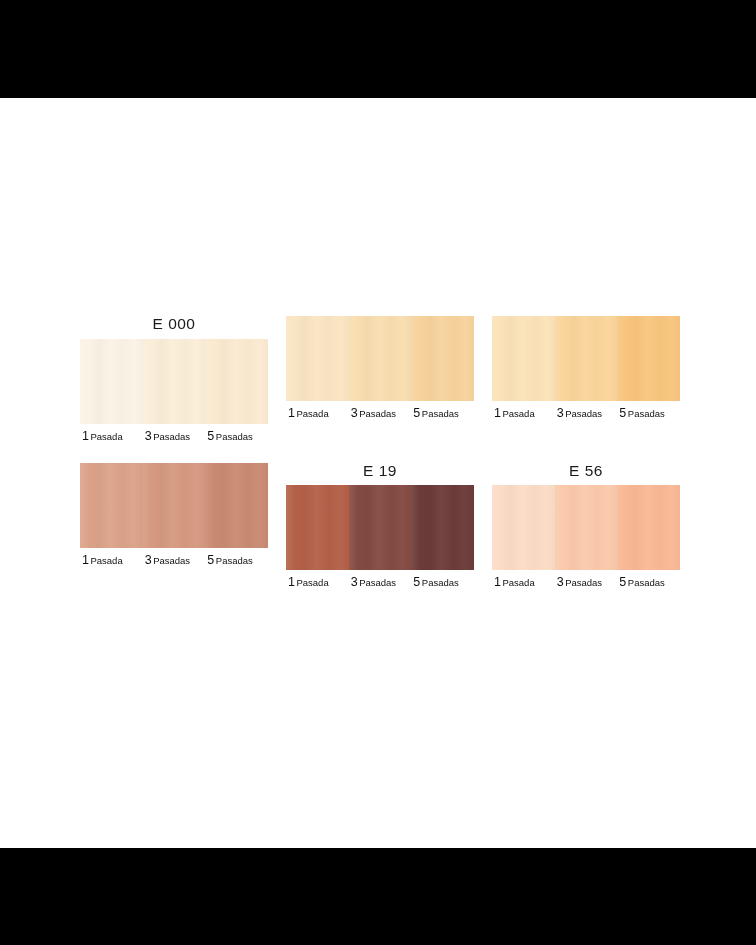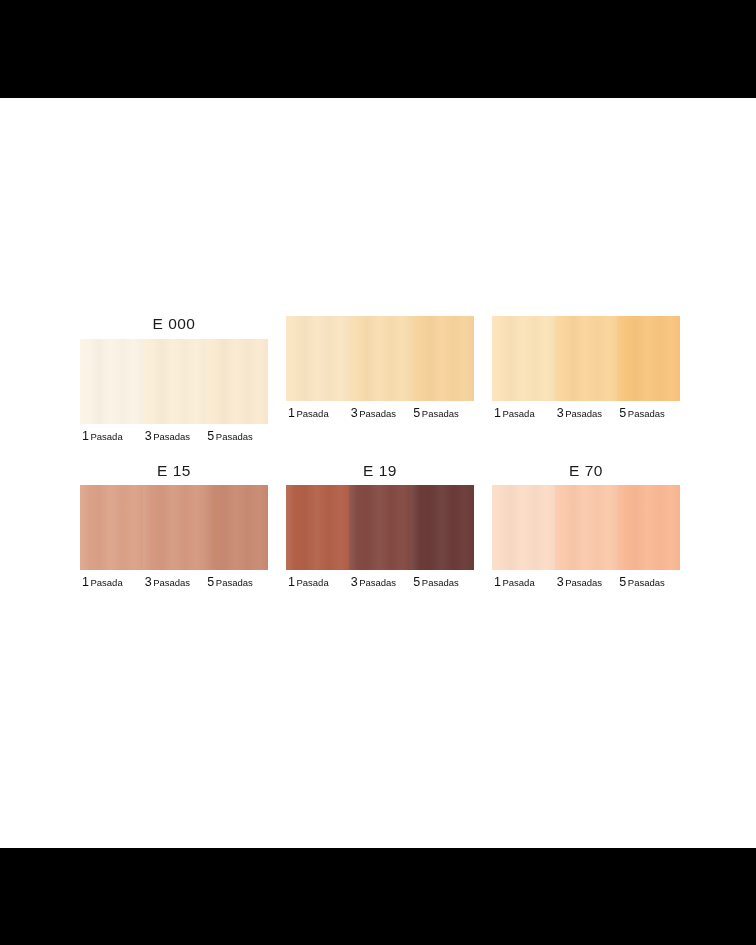--- a/index.html
+++ b/index.html
@@ -171,21 +171,20 @@
             <div class="pass-label"><span class="pass-num">3</span><span class="pass-word">Pasadas</span></div>
             <div class="pass-label"><span class="pass-num">5</span><span class="pass-word">Pasadas</span></div>
           </div>
         </div>
 
       </div>
 
       <div class="swatch-row">
 
         <div class="swatch-card">
-          <div class="swatch-title">E 15</div>
           <div class="swatch-bands">
             <div class="band" style="background-color: rgb(220, 162, 137);"></div>
             <div class="band" style="background-color: rgb(213, 153, 128);"></div>
             <div class="band" style="background-color: rgb(201, 138, 114);"></div>
           </div>
           <div class="swatch-labels">
             <div class="pass-label"><span class="pass-num">1</span><span class="pass-word">Pasada</span></div>
             <div class="pass-label"><span class="pass-num">3</span><span class="pass-word">Pasadas</span></div>
             <div class="pass-label"><span class="pass-num">5</span><span class="pass-word">Pasadas</span></div>
           </div>
@@ -199,21 +198,21 @@
             <div class="band" style="background-color: rgb(107, 59, 56);"></div>
           </div>
           <div class="swatch-labels">
             <div class="pass-label"><span class="pass-num">1</span><span class="pass-word">Pasada</span></div>
             <div class="pass-label"><span class="pass-num">3</span><span class="pass-word">Pasadas</span></div>
             <div class="pass-label"><span class="pass-num">5</span><span class="pass-word">Pasadas</span></div>
           </div>
         </div>
 
         <div class="swatch-card">
-          <div class="swatch-title">E 70</div>
+          <div class="swatch-title">E 56</div>
           <div class="swatch-bands">
             <div class="band" style="background-color: rgb(251, 220, 198);"></div>
             <div class="band" style="background-color: rgb(251, 201, 171);"></div>
             <div class="band" style="background-color: rgb(249, 184, 148);"></div>
           </div>
           <div class="swatch-labels">
             <div class="pass-label"><span class="pass-num">1</span><span class="pass-word">Pasada</span></div>
             <div class="pass-label"><span class="pass-num">3</span><span class="pass-word">Pasadas</span></div>
             <div class="pass-label"><span class="pass-num">5</span><span class="pass-word">Pasadas</span></div>
           </div>

